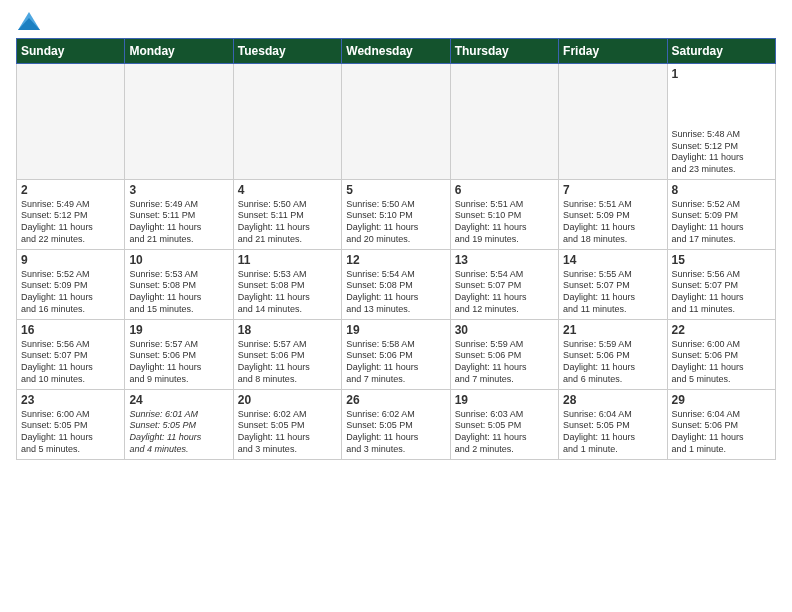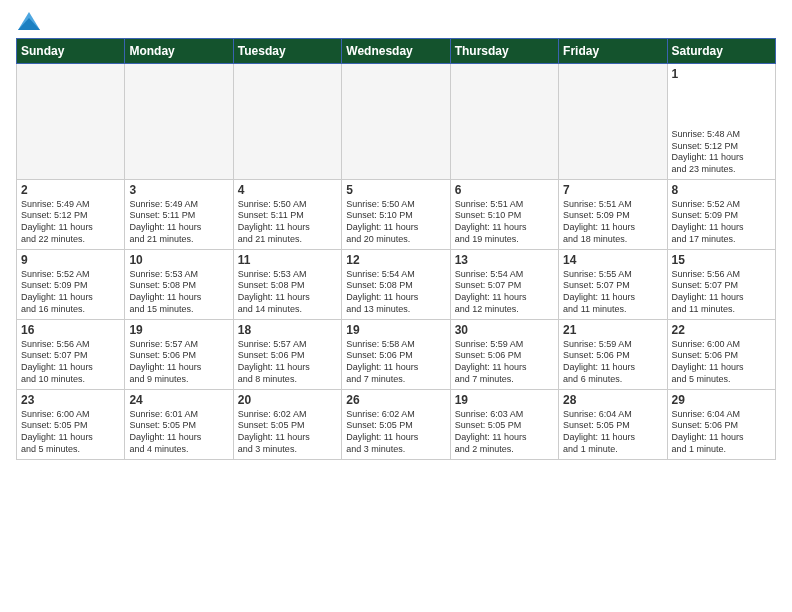--- a/index.html
+++ b/index.html
@@ -284,21 +284,21 @@
       <tr>
         <td>
           <span class="day-num">23</span>
           <div class="day-info" style="white-space: pre-line;">Sunrise: 6:00 AM
 Sunset: 5:05 PM
 Daylight: 11 hours
 and 5 minutes.</div>
         </td>
         <td>
           <span class="day-num">24</span>
-          <div class="day-info" style="white-space: pre-line;">Sunrise: 6:01 AM
+          <div class="day-info" style="white-space: pre-line; font-style: italic;">Sunrise: 6:01 AM
 Sunset: 5:05 PM
 Daylight: 11 hours
 and 4 minutes.</div>
         </td>
         <td>
           <span class="day-num">20</span>
           <div class="day-info" style="white-space: pre-line;">Sunrise: 6:02 AM
 Sunset: 5:05 PM
 Daylight: 11 hours
 and 3 minutes.</div>

